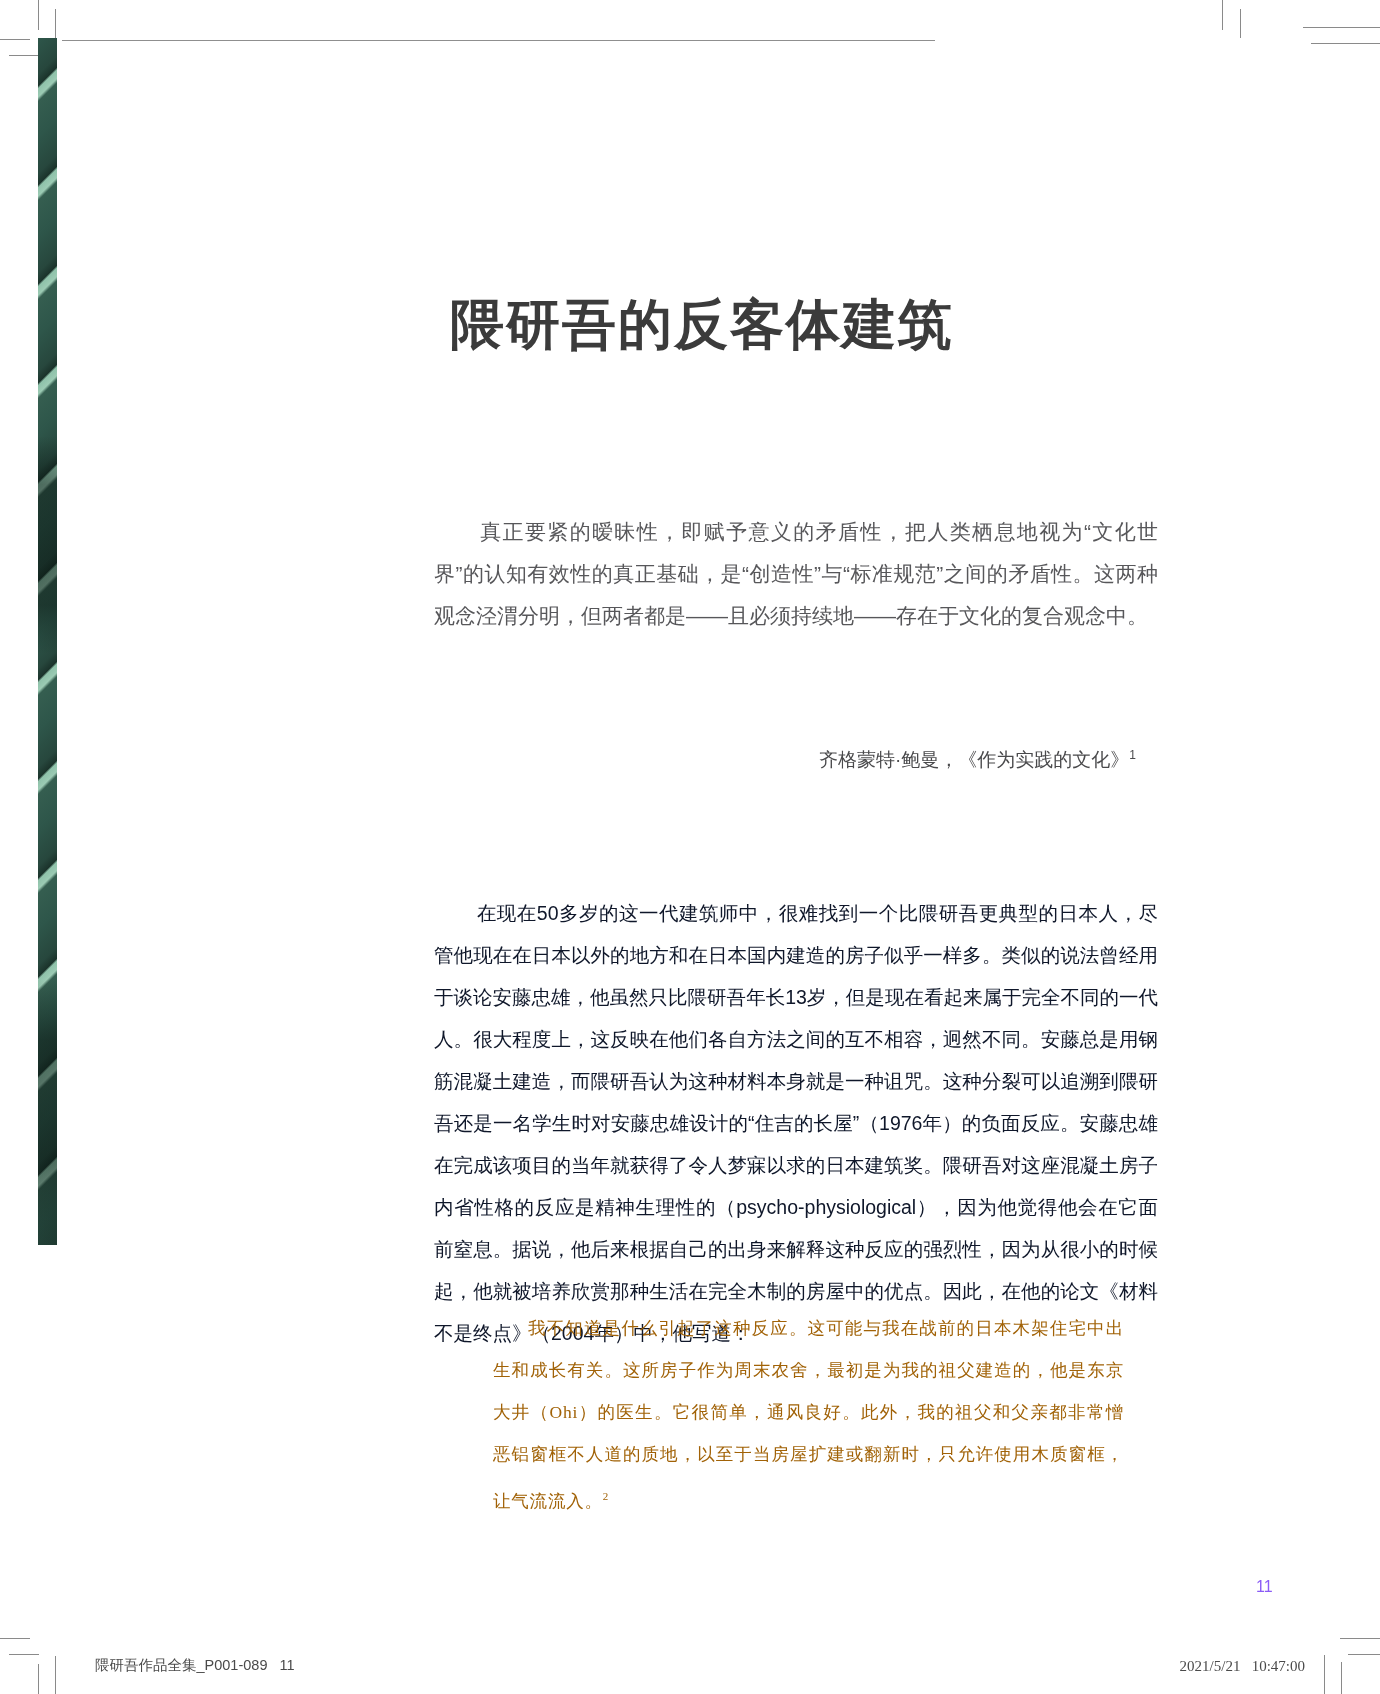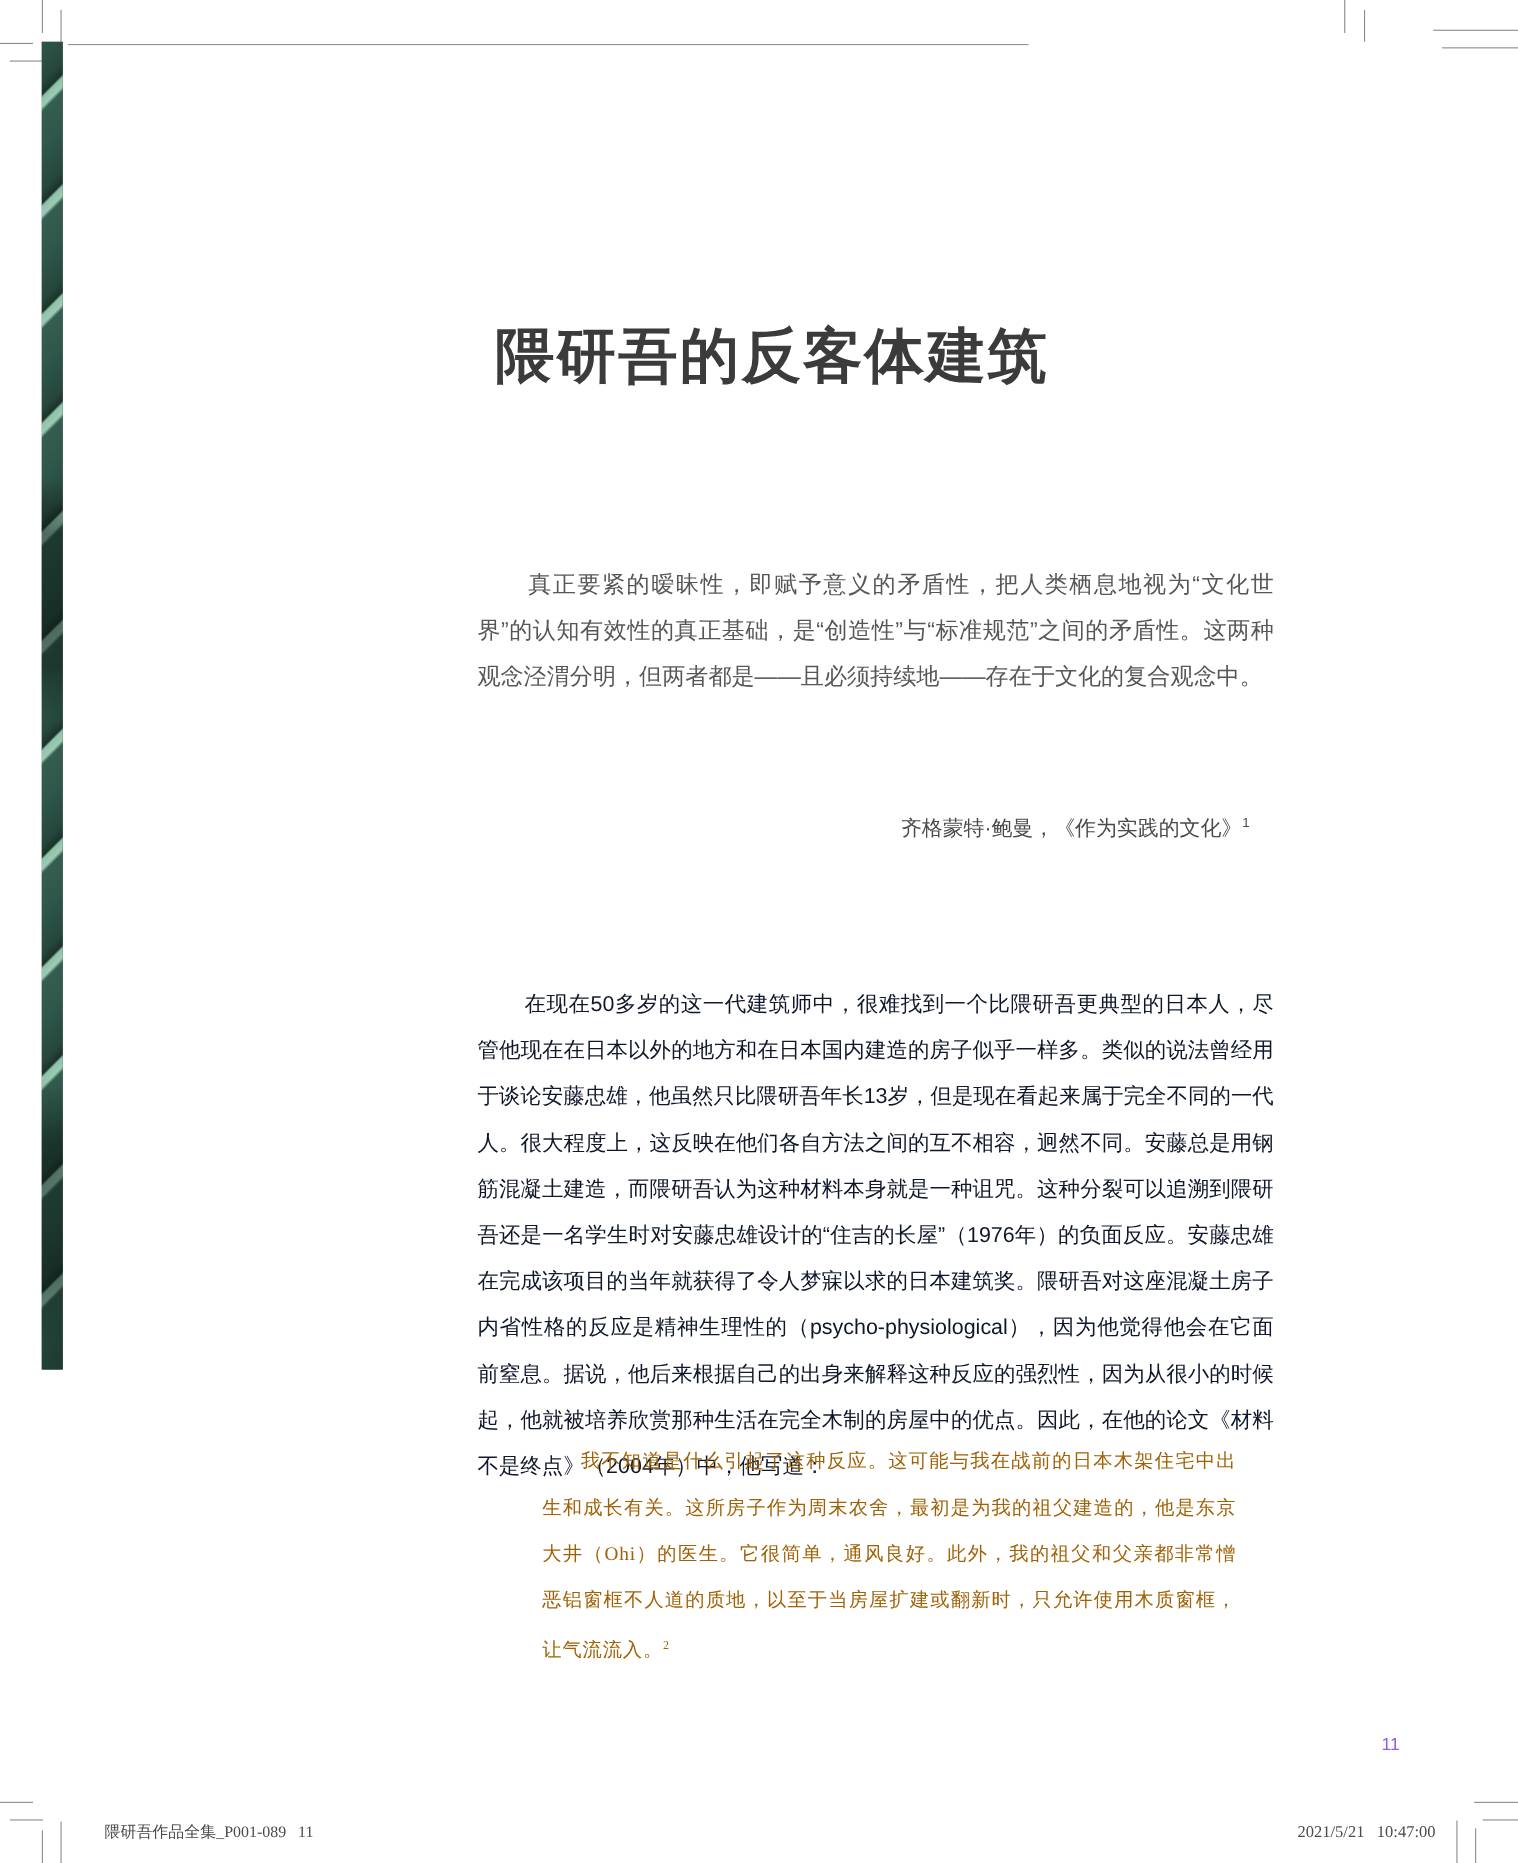--- a/index.html
+++ b/index.html
@@ -32,21 +32,21 @@
     position:absolute;top:276px;margin:16px;
     font-size:54px;line-height:1.2;font-weight:600;letter-spacing:2px;color:#3b3b3b;
   }
   .epigraph{
     position:absolute;top:511px;margin:0;width:724px;
     font-size:21px;line-height:42px;color:#57575a;
     text-align:justify;text-indent:2.2em;
   }
   .attribution{
     position:absolute;top:737px;margin:0;width:724px;
-    font-size:19px;line-height:22px;color:#4a4a4c;
+    font-size:19px;line-height:36px;color:#4a4a4c;
     text-align:right;padding-right:22px;box-sizing:border-box;
   }
   .attribution sup{font-size:12px;}
   .body-par{
     position:absolute;top:892px;margin:0;width:724px;
     font-size:19.5px;line-height:42px;color:#0f172a;
     text-align:justify;text-indent:2.2em;
   }
   .blockquote{
     position:absolute;top:1307px;left:59px;margin:0;width:631px;
@@ -58,21 +58,21 @@
   .caption{
     position:absolute;left:97px;top:1551px;
     font-size:19px;line-height:34px;color:#48484a;
   }
   .pagenum{
     position:absolute;left:1256px;top:1578px;
     font-size:16px;color:#8b5cf6;
   }
   .footer-left{
     position:absolute;left:95px;top:1656px;
-    font-family:Liberation Serif, serif;
+    font-family:Liberation Sans, sans-serif;
     font-size:14.5px;color:#4a4a4a;white-space:pre;
   }
   .footer-right{
     position:absolute;right:75px;top:1658px;
     font-family:"Liberation Serif","DejaVu Serif",serif;
     font-size:15px;color:#4a4a4a;white-space:pre;
   }
 </style>
 </head>
 <body>

